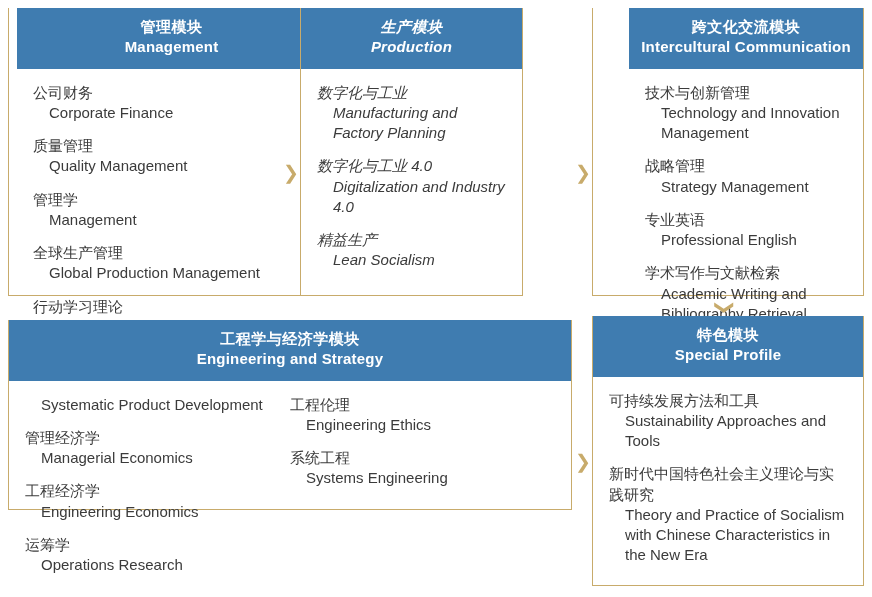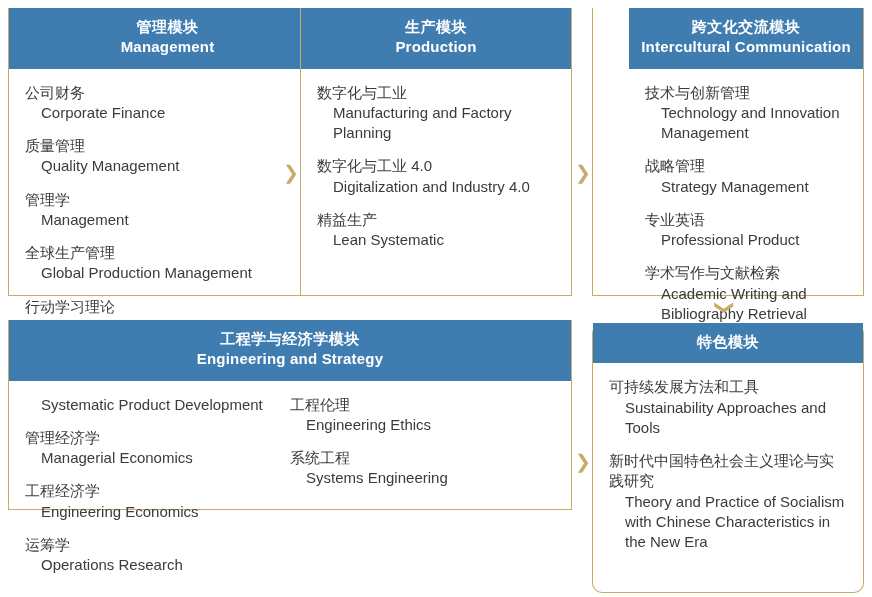--- a/index.html
+++ b/index.html
@@ -75,25 +75,25 @@
   .arrow {
     position: absolute;
     color: #c8ab6b;
     font-size: 19px;
     line-height: 1;
     font-family: "DejaVu Sans", sans-serif;
     user-select: none;
   }
 
   
-  #mod-management { left: 8px;  top: 8px;  width: 319px; height: 288px; }
-  #mod-production { left: 300px; top: 8px;  width: 272px; height: 288px; }
+  #mod-management { left: 8px;  top: 8px;  width: 319px; height: 288px; padding-left: 8px; }
+  #mod-production { left: 300px; top: 8px;  width: 223px; height: 288px; font-style: italic; }
   #mod-intercultural { left: 592px; top: 8px;  width: 272px; height: 288px; padding-left: 36px; }
   #mod-engineering { left: 8px;  top: 320px; width: 564px; height: 190px; }
-  #mod-special { left: 592px; top: 323px; width: 272px; height: 270px; border-radius: 10px; }
+  #mod-special { left: 592px; top: 316px; width: 272px; height: 270px; }
 
   #arrow-1 { left: 283px; top: 163px; }
   #arrow-2 { left: 575px; top: 163px; }
   #arrow-3 { left: 718px; top: 298px; }
   #arrow-4 { left: 575px; top: 452px; }
 </style>
 </head>
 <body>
 
 <div class="canvas">
@@ -139,21 +139,21 @@
         <div class="course">
           <span class="cn">数字化与工业</span>
           <span class="en">Manufacturing and Factory Planning</span>
         </div>
         <div class="course">
           <span class="cn">数字化与工业 4.0</span>
           <span class="en">Digitalization and Industry 4.0</span>
         </div>
         <div class="course">
           <span class="cn">精益生产</span>
-          <span class="en">Lean Systematic</span>
+          <span class="en">Lean Socialism</span>
         </div>
       </div>
     </div>
   </div>
 
   <div class="module" id="mod-intercultural">
     <div class="module-header">
       <span class="cn">跨文化交流模块</span>
       <span class="en">Intercultural Communication</span>
     </div>
@@ -162,21 +162,21 @@
         <div class="course">
           <span class="cn">技术与创新管理</span>
           <span class="en">Technology and Innovation Management</span>
         </div>
         <div class="course">
           <span class="cn">战略管理</span>
           <span class="en">Strategy Management</span>
         </div>
         <div class="course">
           <span class="cn">专业英语</span>
-          <span class="en">Professional Product</span>
+          <span class="en">Professional English</span>
         </div>
         <div class="course">
           <span class="cn">学术写作与文献检索</span>
           <span class="en">Academic Writing and Bibliography Retrieval</span>
         </div>
       </div>
     </div>
   </div>
 
   <div class="module" id="mod-engineering">
@@ -211,20 +211,21 @@
           <span class="cn">系统工程</span>
           <span class="en">Systems Engineering</span>
         </div>
       </div>
     </div>
   </div>
 
   <div class="module" id="mod-special">
     <div class="module-header">
       <span class="cn">特色模块</span>
+      <span class="en">Special Profile</span>
     </div>
     <div class="module-body">
       <div class="col">
         <div class="course">
           <span class="cn">可持续发展方法和工具</span>
           <span class="en">Sustainability Approaches and Tools</span>
         </div>
         <div class="course">
           <span class="cn">新时代中国特色社会主义理论与实践研究</span>
           <span class="en">Theory and Practice of Socialism with Chinese Characteristics in the New Era</span>

